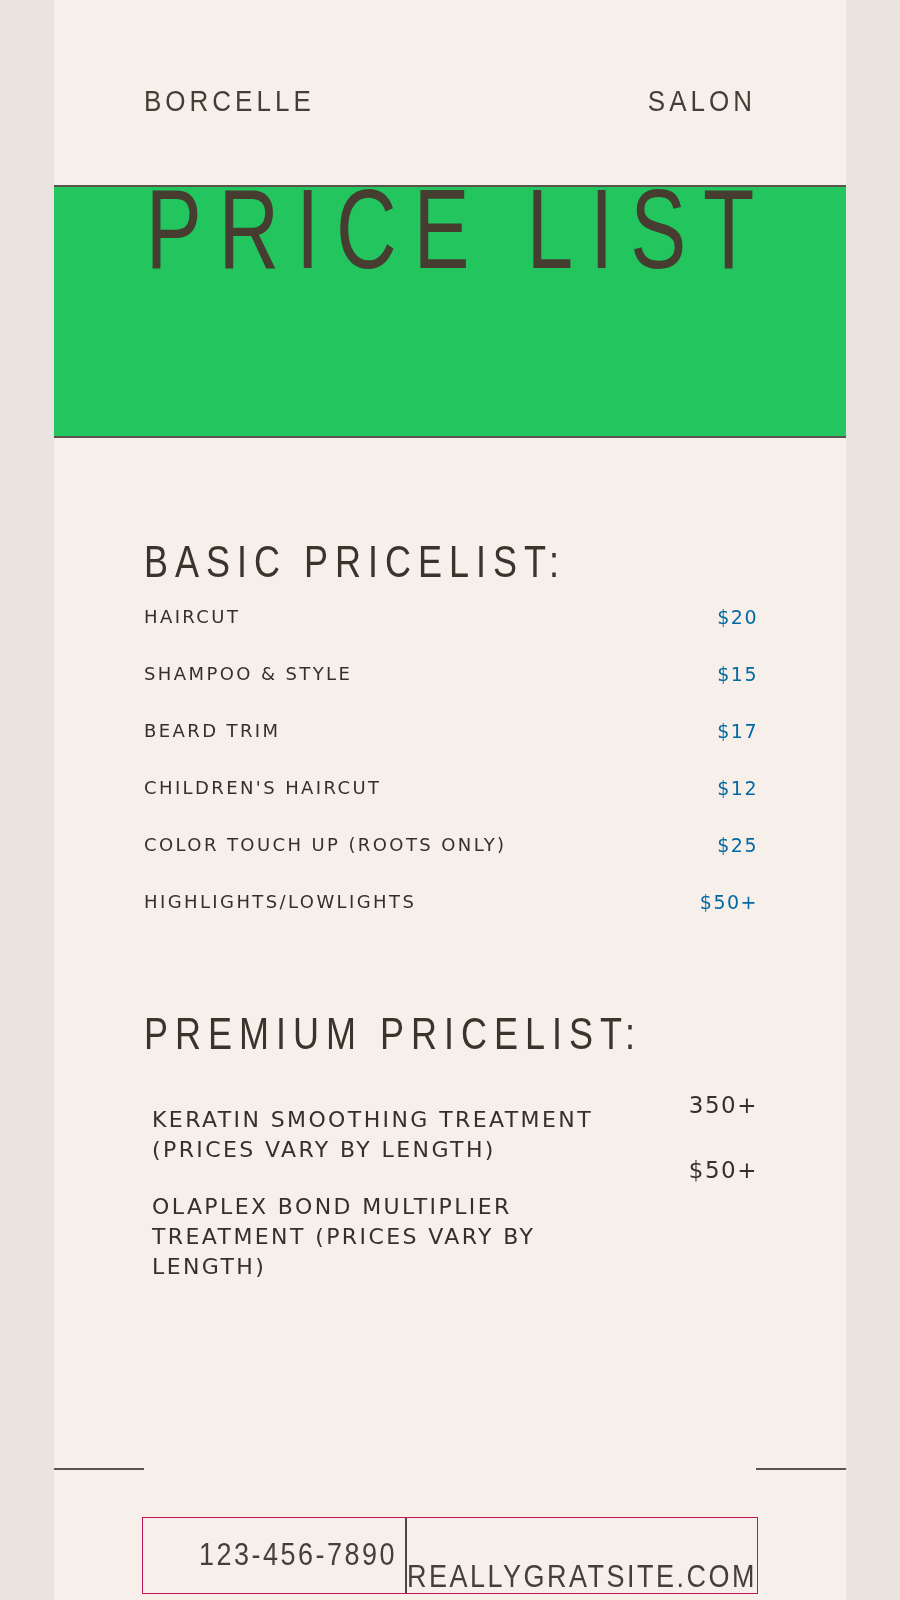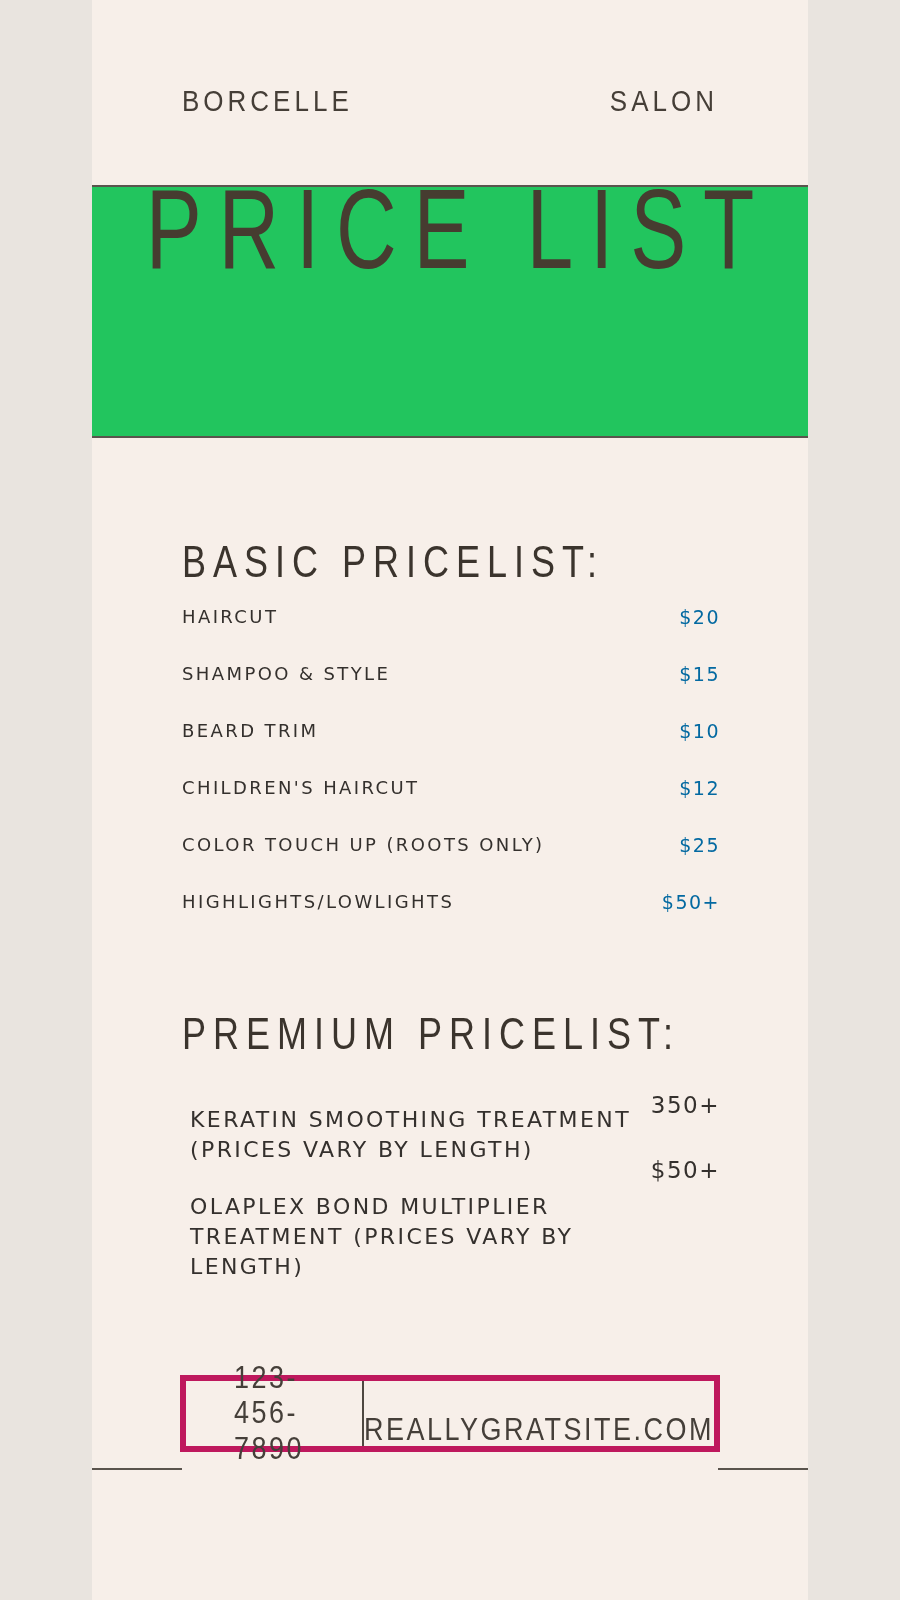--- a/index.html
+++ b/index.html
@@ -1,19 +1,19 @@
 <!DOCTYPE html>
 <html><head>
 <meta charset="utf-8">
 <style>
   html,body { margin:0; padding:0; }
   body { background:#e9e4df; font-family:"Liberation Sans", sans-serif; }
 
   .page {
-    position:relative; width:716px; height:1600px; margin:0 auto;
+    position:relative; width:792px; height:1600px; margin:0 auto;
     background:#f7efe9; overflow:hidden;
     color:#35302c;
   }
 
   
   .topbar {
     position:absolute; top:86px; left:90px; right:90px;
     display:flex; justify-content:space-between; align-items:baseline;
   }
   .brand-text {
@@ -81,22 +81,22 @@
     font-size:23px; font-weight:400; letter-spacing:1.5px; color:#34302d;
     line-height:30px;
   }
   .premium-price-second { margin-top:35px; }
 
   
   .footer-line { position:absolute; top:1468px; height:2px; background:#5a544d; }
   .footer-line-left  { left:0;  width:90px; }
   .footer-line-right { right:0; width:90px; }
   .footer-box {
-    position:absolute; top:1375px; left:88px; right:88px; height:77px;
-    border:6px solid #be185d; display:flex; box-sizing:border-box;
+    position:absolute; top:1517px; left:88px; right:88px; height:77px;
+    border:1px solid #be185d; display:flex; box-sizing:border-box;
     background:#f7efe9;
     padding-left:48px;
   }
   .footer-cell {
     flex:1; display:flex; align-items:center; justify-content:center;
   }
   .footer-cell-right { border-left:2px solid #4e4841;align-items:flex-end; }
   .footer-text {
     font-size:27px; font-weight:400; letter-spacing:2.5px;
     color:#453f39; display:inline-block;
@@ -127,21 +127,21 @@
     <div class="price-row">
       <span class="item-label">HAIRCUT</span>
       <span class="item-price">$20</span>
     </div>
     <div class="price-row">
       <span class="item-label">SHAMPOO &amp; STYLE</span>
       <span class="item-price">$15</span>
     </div>
     <div class="price-row">
       <span class="item-label">BEARD TRIM</span>
-      <span class="item-price">$10</span>
+      <span class="item-price">$17</span>
     </div>
     <div class="price-row">
       <span class="item-label">CHILDREN'S HAIRCUT</span>
       <span class="item-price">$12</span>
     </div>
     <div class="price-row">
       <span class="item-label">COLOR TOUCH UP (ROOTS ONLY)</span>
       <span class="item-price">$25</span>
     </div>
     <div class="price-row">

